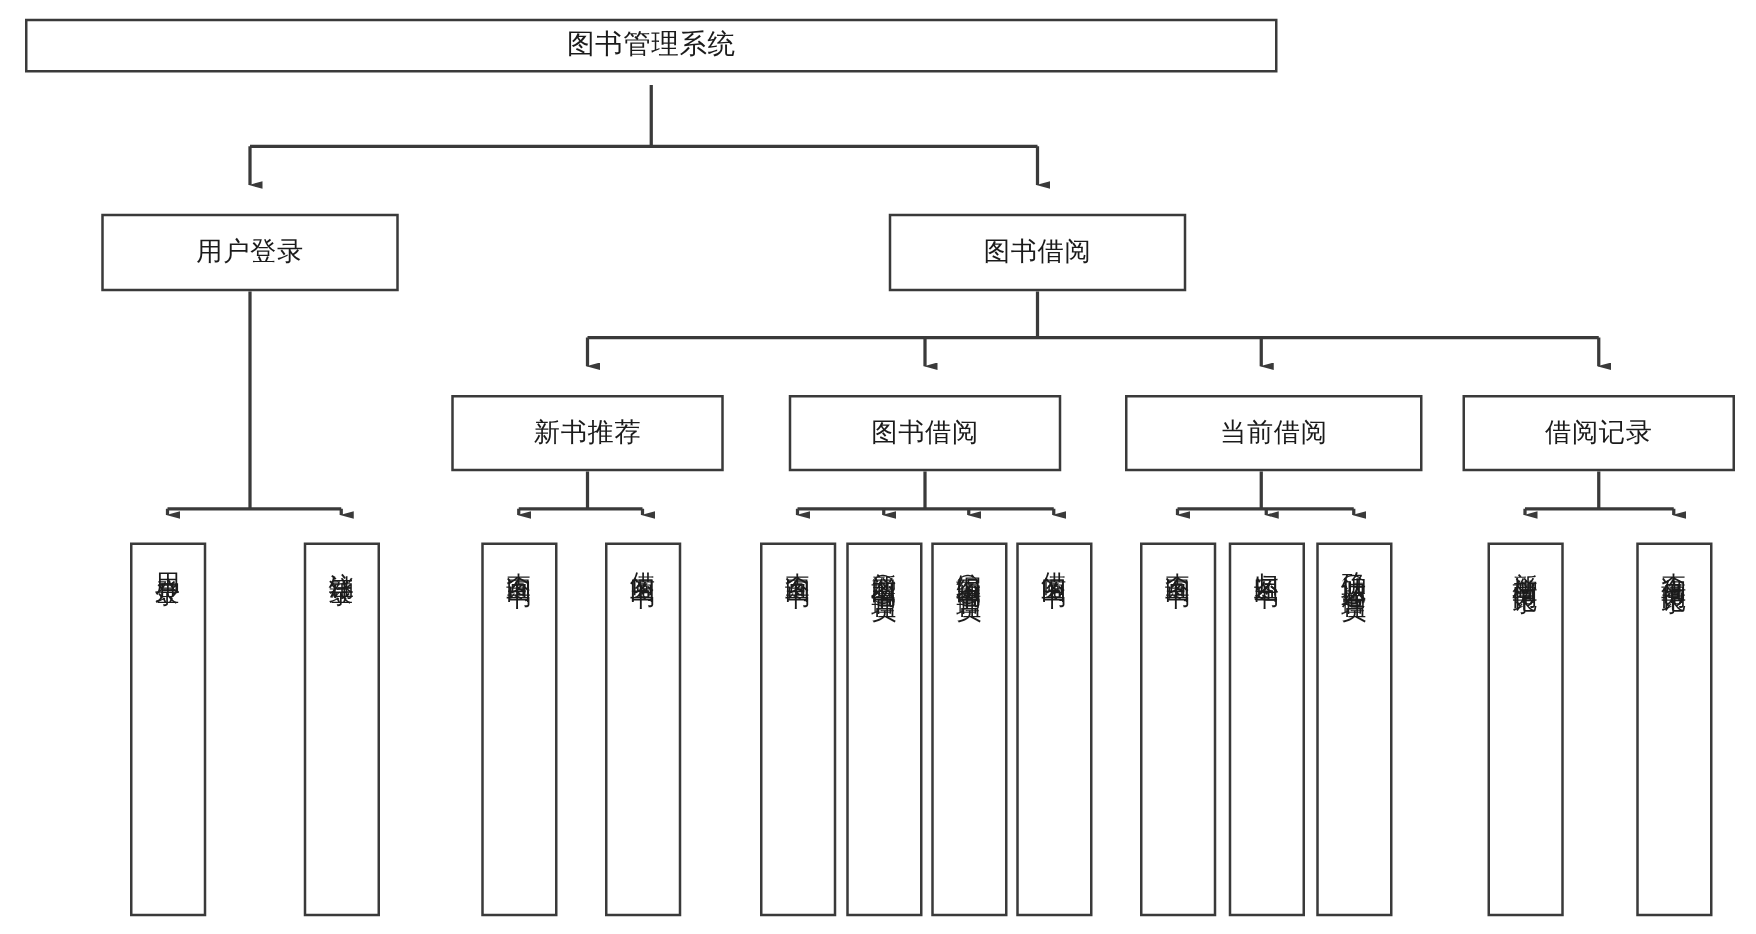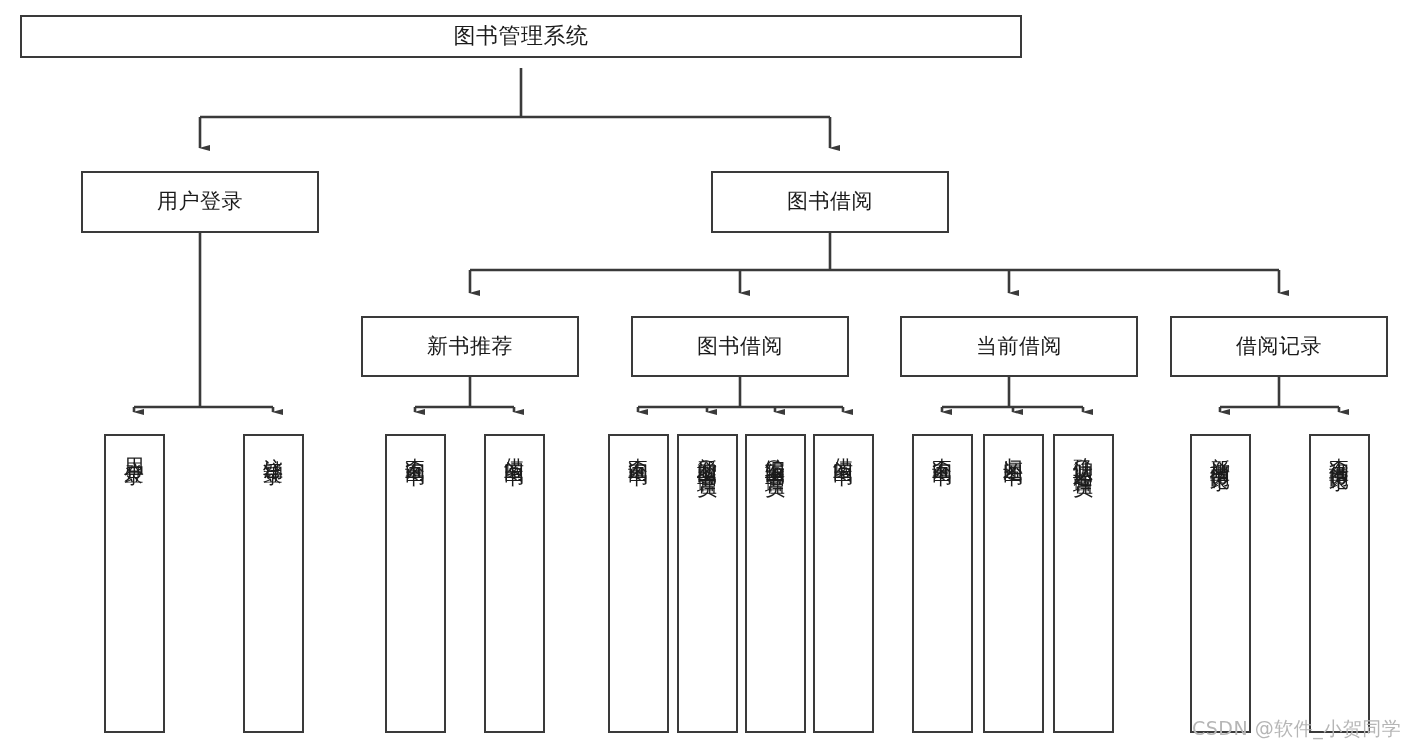--- a/index.html
+++ b/index.html
@@ -187,15 +187,14 @@
     <span class="vtext">确认归还（管理员）</span>
   </div>
 
   <div class="node v" style="left:1190px; top:434px; width:61px; height:299px;">
     <span class="vtext">新增借阅记录</span>
   </div>
   <div class="node v" style="left:1309px; top:434px; width:61px; height:299px;">
     <span class="vtext">查询借阅记录</span>
   </div>
 
-  <div class="watermark">CSDN @软件_小贺同学</div>
 
 </div>
 
 </body></html>

